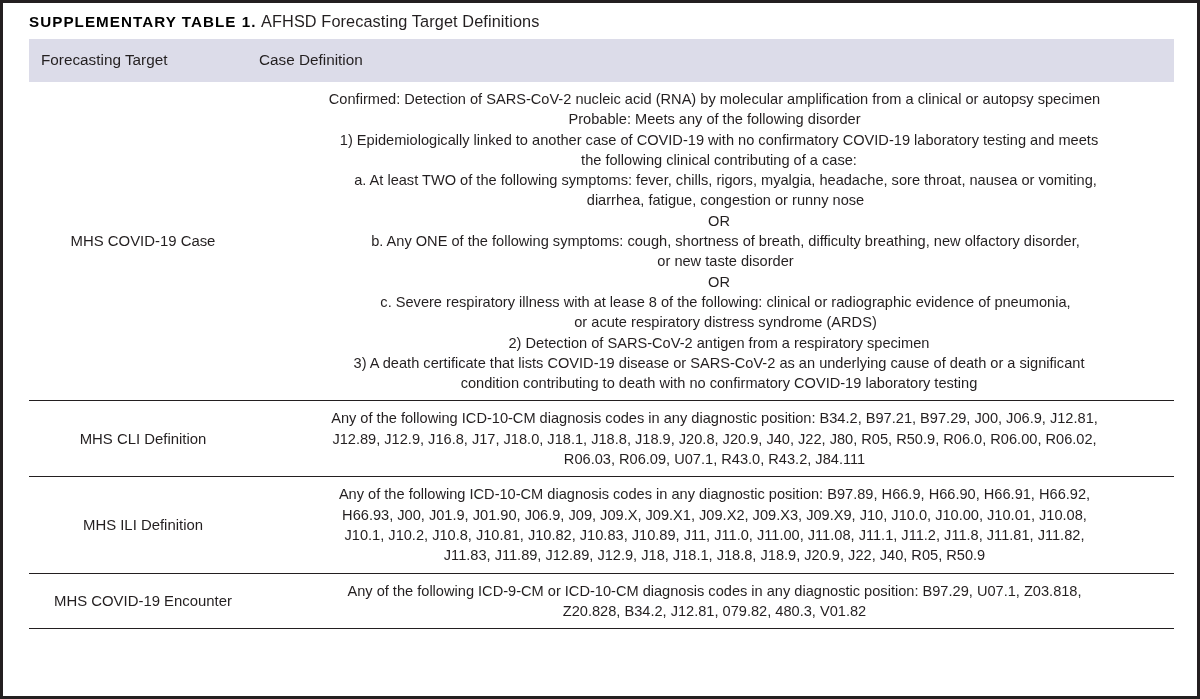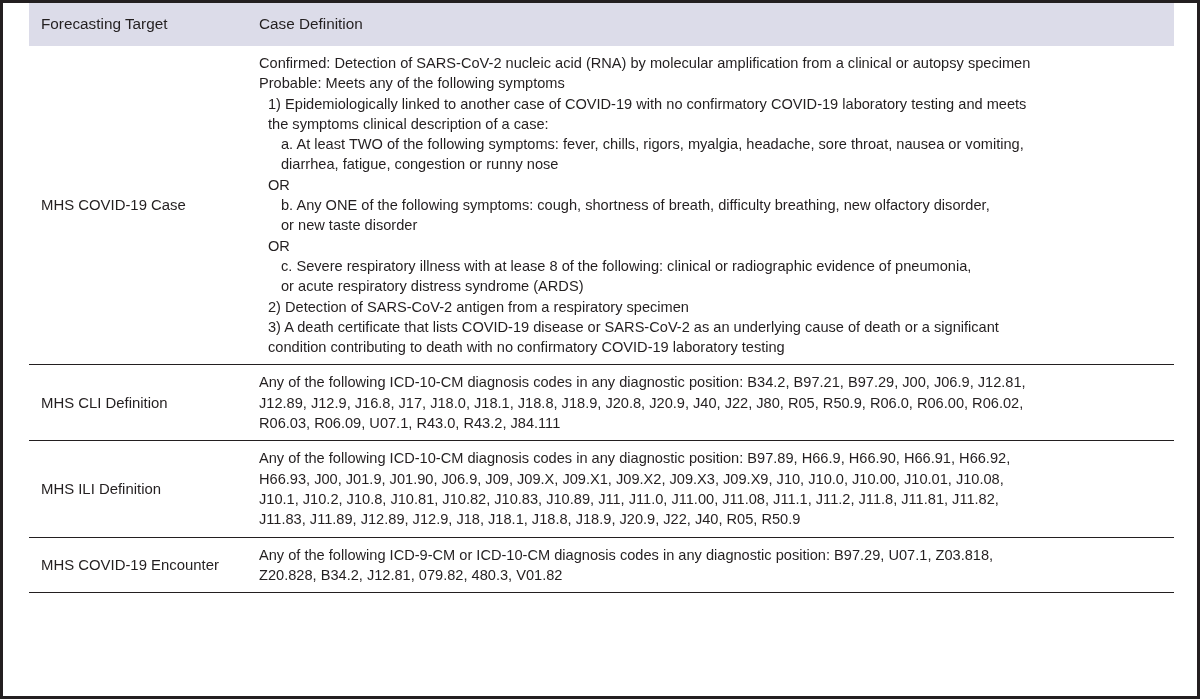--- a/index.html
+++ b/index.html
@@ -66,20 +66,21 @@
   thead th.first { }
   thead th.second { padding-left: 8px; margin-top: 20px; }
 
   tbody td {
     vertical-align: middle;
     font-size: 14.6px;
     line-height: 20.3px;
     color: #231f20;
     border-bottom: 1.6px solid #231f20;
     padding: 7px 0 7px 0;
+    text-align: center;
   }
   tbody tr.first-body td {
     border-top: none;
   }
   tbody td.label-cell {
     padding-left: 12px;
     padding-right: 6px;
     font-size: 14.9px;
     white-space: nowrap;
   }
@@ -104,41 +105,45 @@
     color: #231f20;
     line-height: 18px;
     white-space: nowrap;
   }
 </style>
 </head>
 <body>
 
 <div class="figure-frame">
 
+  <div class="title-bar">
+    <span class="title-label">SUPPLEMENTARY TABLE 1.</span>
+    <span class="title-text">AFHSD Forecasting Target Definitions</span>
+  </div>
 
   <div class="table-wrap">
     <table class="def-table">
       <colgroup>
           <col class="c1">
           <col class="c2">
         </colgroup>
       <thead>
         <tr>
           <th class="first">Forecasting Target</th>
           <th class="second">Case Definition</th>
         </tr>
       </thead>
       <tbody id="tbody">
           <tr class="first-body">
             <td class="label-cell">MHS COVID-19 Case</td>
             <td class="body-cell">
               <div class="line ind0">Confirmed: Detection of SARS-CoV-2 nucleic acid (RNA) by molecular amplification from a clinical or autopsy specimen</div>
-              <div class="line ind0">Probable: Meets any of the following symptoms</div>
+              <div class="line ind0">Probable: Meets any of the following disorder</div>
               <div class="line ind1">1) Epidemiologically linked to another case of COVID-19 with no confirmatory COVID-19 laboratory testing and meets</div>
-              <div class="line ind1">the symptoms clinical description of a case:</div>
+              <div class="line ind1">the following clinical contributing of a case:</div>
               <div class="line ind2">a. At least TWO of the following symptoms: fever, chills, rigors, myalgia, headache, sore throat, nausea or vomiting,</div>
               <div class="line ind2">diarrhea, fatigue, congestion or runny nose</div>
               <div class="line ind1">OR</div>
               <div class="line ind2">b. Any ONE of the following symptoms: cough, shortness of breath, difficulty breathing, new olfactory disorder,</div>
               <div class="line ind2">or new taste disorder</div>
               <div class="line ind1">OR</div>
               <div class="line ind2">c. Severe respiratory illness with at lease 8 of the following: clinical or radiographic evidence of pneumonia,</div>
               <div class="line ind2">or acute respiratory distress syndrome (ARDS)</div>
               <div class="line ind1">2) Detection of SARS-CoV-2 antigen from a respiratory specimen</div>
               <div class="line ind1">3) A death certificate that lists COVID-19 disease or SARS-CoV-2 as an underlying cause of death or a significant</div>

